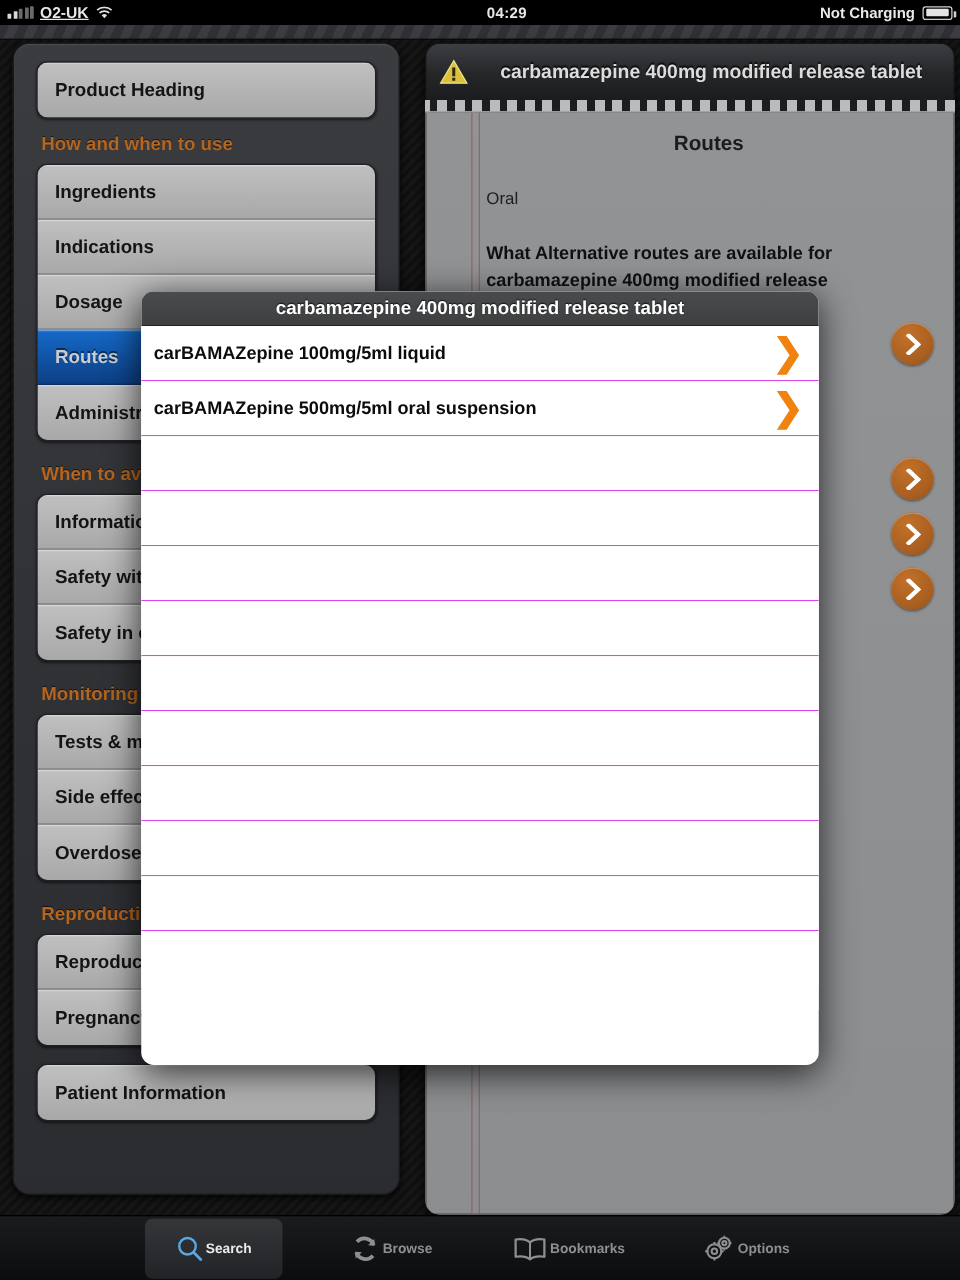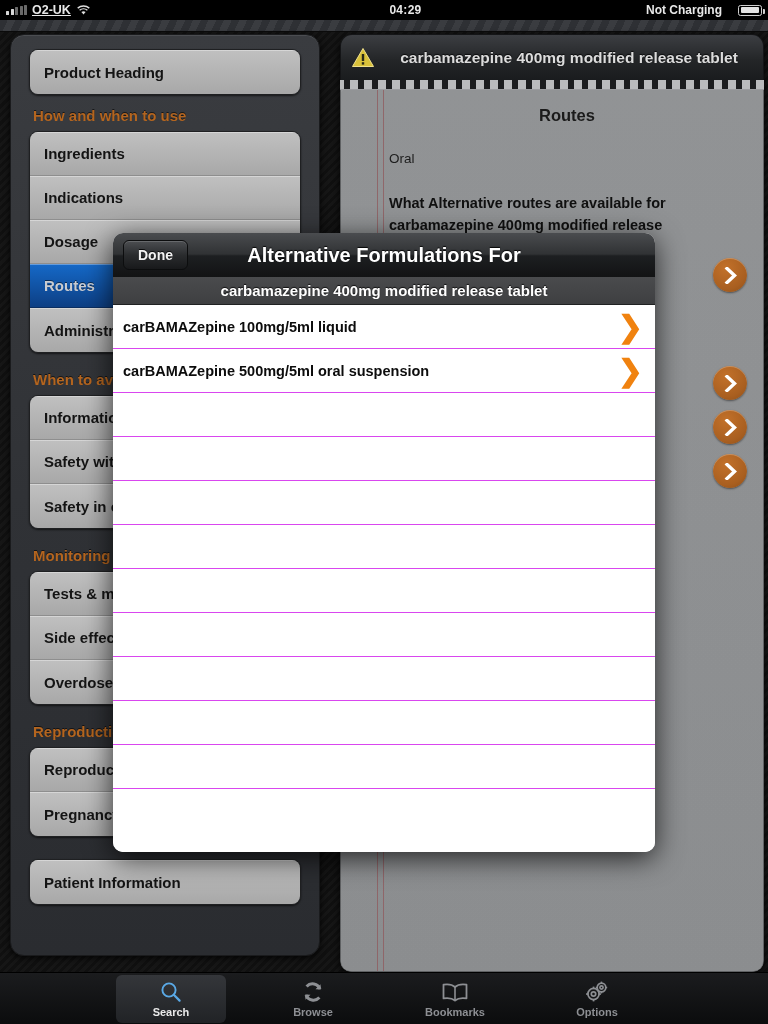--- a/index.html
+++ b/index.html
@@ -13,21 +13,21 @@
 
   
   .statusbar {
     position: absolute; left: 0; top: 0; width: 768px; height: 20px;
     background: #000; color: #e8e8e8;
     font-size: 12px; font-weight: bold;
     display: flex; align-items: center; text-decoration: underline;
   }
   .sb-left { display: flex; align-items: center; gap: 5px; padding-left: 6px; }
   .sb-center { position: absolute; left: 0; right: 0; text-align: center; font-size: 12px; font-weight: bold; letter-spacing: .3px; margin-left: 43px;}
-  .sb-right { position: absolute; right: 6px; display: flex; align-items: center; gap: 16px; }
+  .sb-right { position: absolute; right: 6px; display: flex; align-items: center; gap: 6px; }
   .sig { display: flex; align-items: flex-end; gap: 1.5px; height: 10px; }
   .sig i { display: block; width: 3px; background: #d8d8d8; border-radius: .5px; }
   .sig i:nth-child(1){height:4px;} .sig i:nth-child(2){height:6px;}
   .sig i:nth-child(3){height:8px;background:#6a6a6a;} .sig i:nth-child(4){height:9px;background:#6a6a6a;}
   .sig i:nth-child(5){height:10px;background:#6a6a6a;}
   .carrier { font-size: 12.5px; font-weight: bold; }
   .batt { position: relative; width: 24px; height: 11px; border: 1.5px solid #d0d0d0; border-radius: 2.5px; }
   .batt::after { content:""; position:absolute; right:-4px; top:3px; width:2.5px; height:5px; background:#d0d0d0; border-radius:0 1px 1px 0;}
   .batt i { position:absolute; left:1.5px; top:1.5px; bottom:1.5px; width:18px; background:#e4e4e4; border-radius:1px;}
 
@@ -176,21 +176,21 @@
 
   
   .tabbar {
     position:absolute; left:0; bottom:0; width:768px; height:52px;
     background: linear-gradient(180deg,#1b1c1e 0%, #0b0c0d 100%);
     border-top:1px solid #000;
     display:flex; align-items:center; justify-content:center; gap:32px;
   }
   .tab {
     width:110px; height:48px; border-radius:6px;
-    display:flex; flex-direction:column; align-items:center; justify-content:center; gap:2px;
+    display:flex; align-items:center; justify-content:center; gap:2px;
   }
   .tab.active { background: linear-gradient(180deg,#34363a 0%, #212326 100%); }
   .tab-label { font-size:11px; font-weight:bold; color:#8d8f93; }
   .tab.active .tab-label { color:#eaeaea; }
   .tab-ico { height:24px; display:flex; align-items:center; justify-content:center; }
 </style>
 </head>
 <body>
 
 <div id="root">
@@ -289,21 +289,21 @@
         <div class="cell-group">
           <div class="cell">
               <span>Reproduction</span>
             </div>
           <div class="cell">
               <span>Pregnancy</span>
             </div>
         </div>
       </div>
 
-      <div class="cell-group" style="margin-top:22px;">
+      <div class="cell-group" style="margin-top:14px;">
         <div class="cell">
           <span>Patient Information</span>
         </div>
       </div>
     </div>
 
     <div class="rightpanel">
       <div class="rp-header">
         <span class="warn-tri">
           <svg width="24" height="21" viewBox="0 0 24 21">
@@ -342,24 +342,20 @@
         </span>
         <span class="chev-btn" style="left:372px; top:364px;">
           <svg width="13" height="17" viewBox="0 0 13 17">
               <path d="M3 1.5 L10.5 8.5 L3 15.5" stroke="#fff" stroke-width="3.4" fill="none" stroke-linecap="square"></path>
             </svg>
         </span>
       </div>
     </div>
 
     <div class="modal">
-      <div class="m-bar">
-        <button class="done-btn">Done</button>
-        <span class="m-title">Alternative Formulations For</span>
-      </div>
       <div class="m-sub">carbamazepine  400mg modified release tablet</div>
       <div class="m-list">
 
         <div class="m-row">
           <span class="m-row-label">carBAMAZepine  100mg/5ml liquid</span>
           <span class="m-chev">❯</span>
         </div>
         <div class="m-row">
           <span class="m-row-label">carBAMAZepine  500mg/5ml oral suspension</span>
           <span class="m-chev">❯</span>

